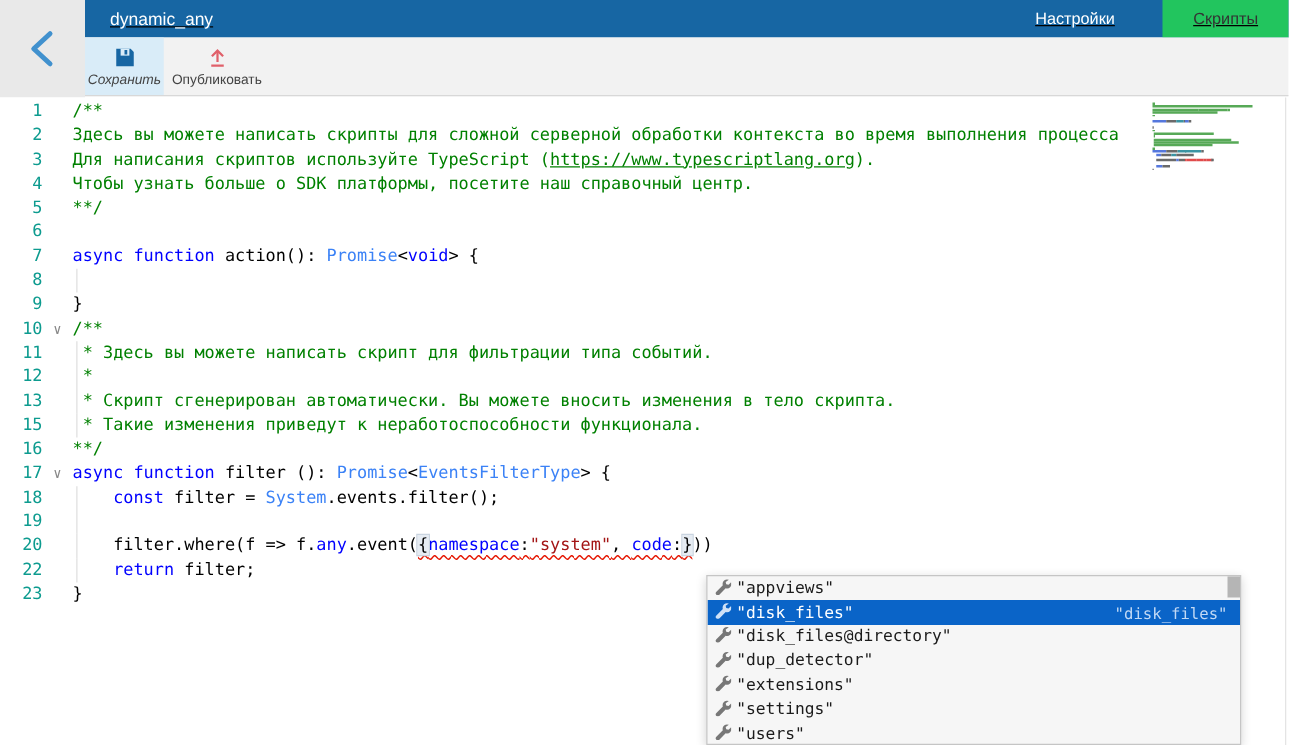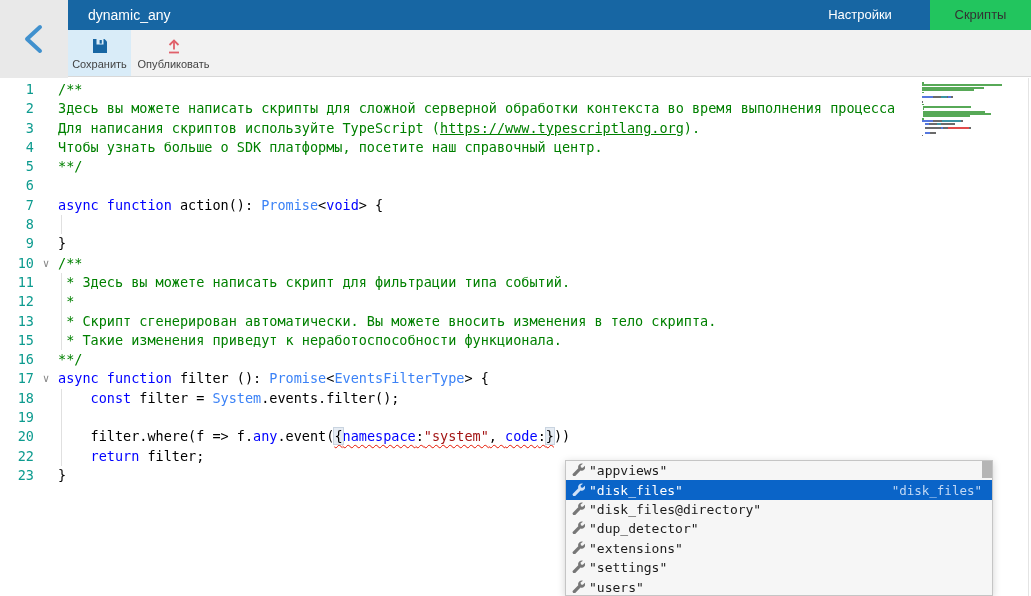--- a/index.html
+++ b/index.html
@@ -6,34 +6,34 @@
   .app{position:relative;width:1031px;height:596px;overflow:hidden;
        font-family:"Liberation Sans",sans-serif;background:#fff;}
 
   
   .leftcol{position:absolute;left:0;top:0;width:68px;height:78px;background:#e9e9e9;
            display:flex;align-items:center;justify-content:center;}
   .leftcol svg{display:block;}
 
   
   .header{position:absolute;left:68px;top:0;right:0;height:30px;background:#1766a3;
-          display:flex;align-items:center;}
+          display:flex;align-items:center;text-decoration:underline;}
   .hd-title{color:#fff;font-size:14px;padding-left:20px;flex:0 0 auto;}
   .tabs{margin-left:auto;display:flex;height:30px;}
   .tab{height:30px;line-height:30px;text-align:center;font-size:13px;color:#fff;cursor:default;}
   .tab.t-settings{width:140px;}
   .tab.t-scripts{width:101px;background:#22c55e;color:#333;}
 
   
   .toolbar{position:absolute;left:68px;top:30px;right:0;height:47px;background:#f2f2f2;
            border-bottom:1px solid #d8d8d8;display:flex;box-sizing:border-box;}
   .tbtn{display:flex;flex-direction:column;align-items:center;justify-content:center;
         gap:3px;font-size:11px;color:#444;}
   .tbtn svg{display:block;}
-  .tbtn.save{width:63px;background:#d9ecf8;}
+  .tbtn.save{width:63px;background:#d9ecf8;font-style:italic;}
   .tbtn.publish{width:85px;}
 
   
   .editor{position:absolute;left:0;top:78px;right:0;bottom:0;background:#fff;
           font-family:"DejaVu Sans Mono",monospace;font-size:13.5px;}
   #lines{position:absolute;left:0;top:2px;width:920px;overflow:hidden;}
   .cl{position:relative;height:19.3px;line-height:19.3px;white-space:pre;}
   .ln{display:inline-block;width:34px;text-align:right;color:#0d9b8f;vertical-align:top;}
   .ln.dim{color:#a8ccc8;}
   .fold{display:inline-block;width:24px;text-align:center;color:#888;font-size:11px;vertical-align:top;}

